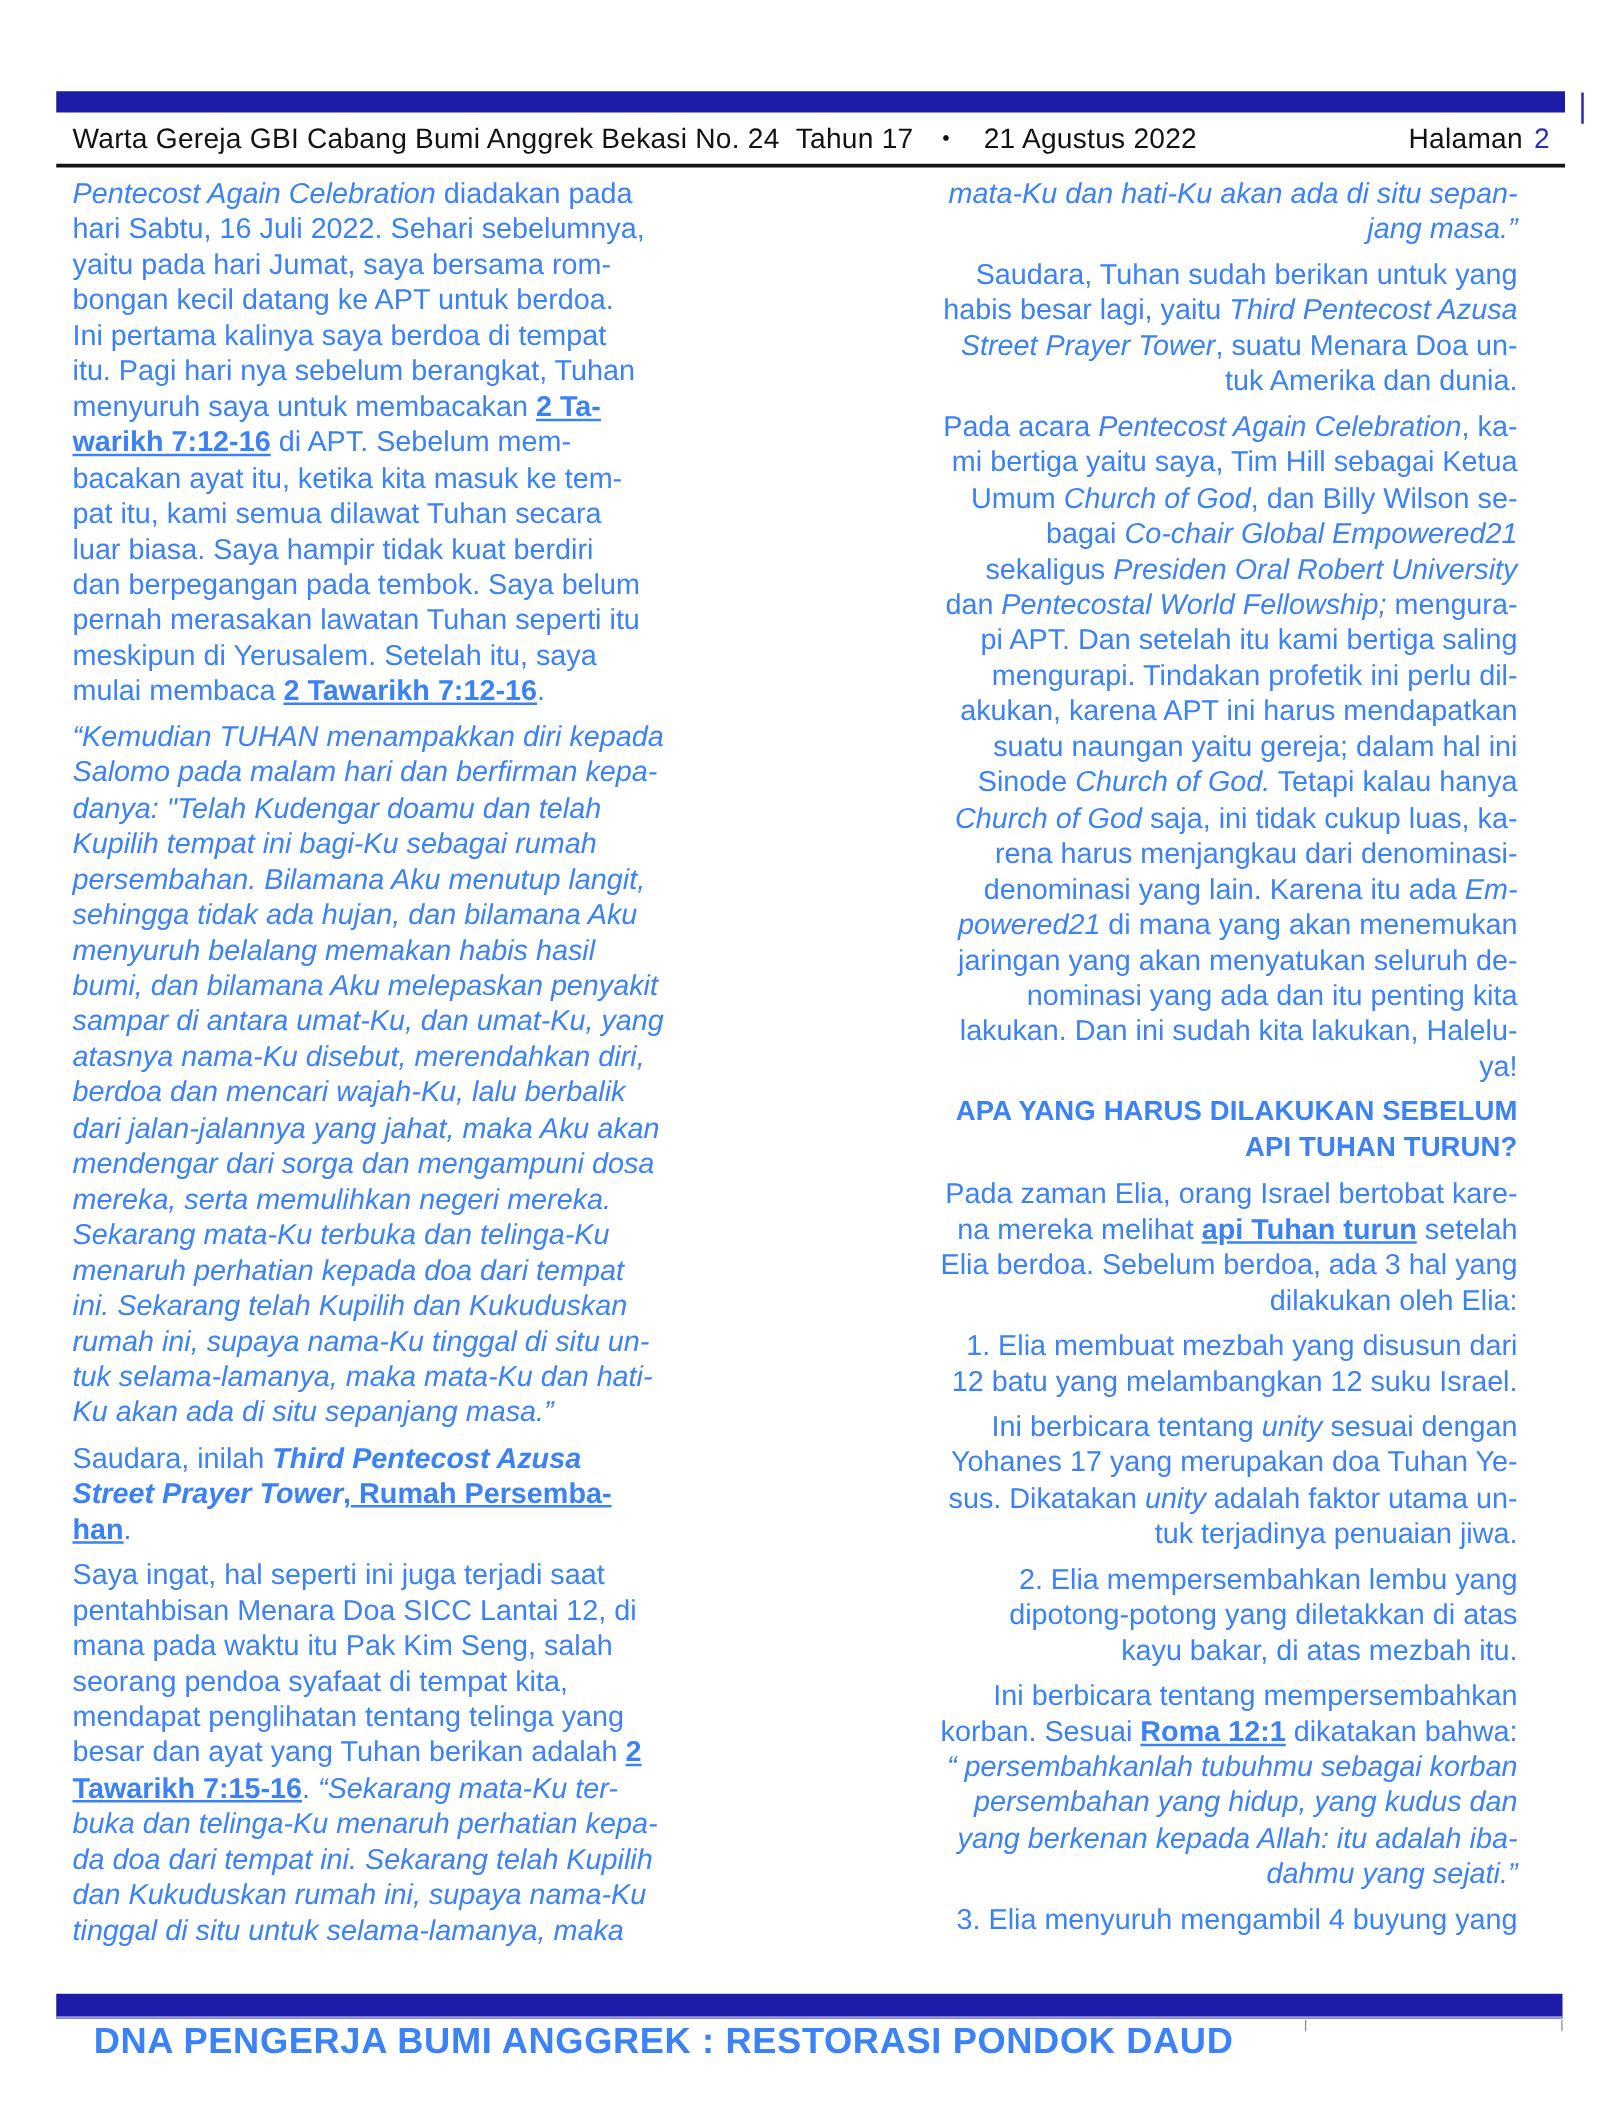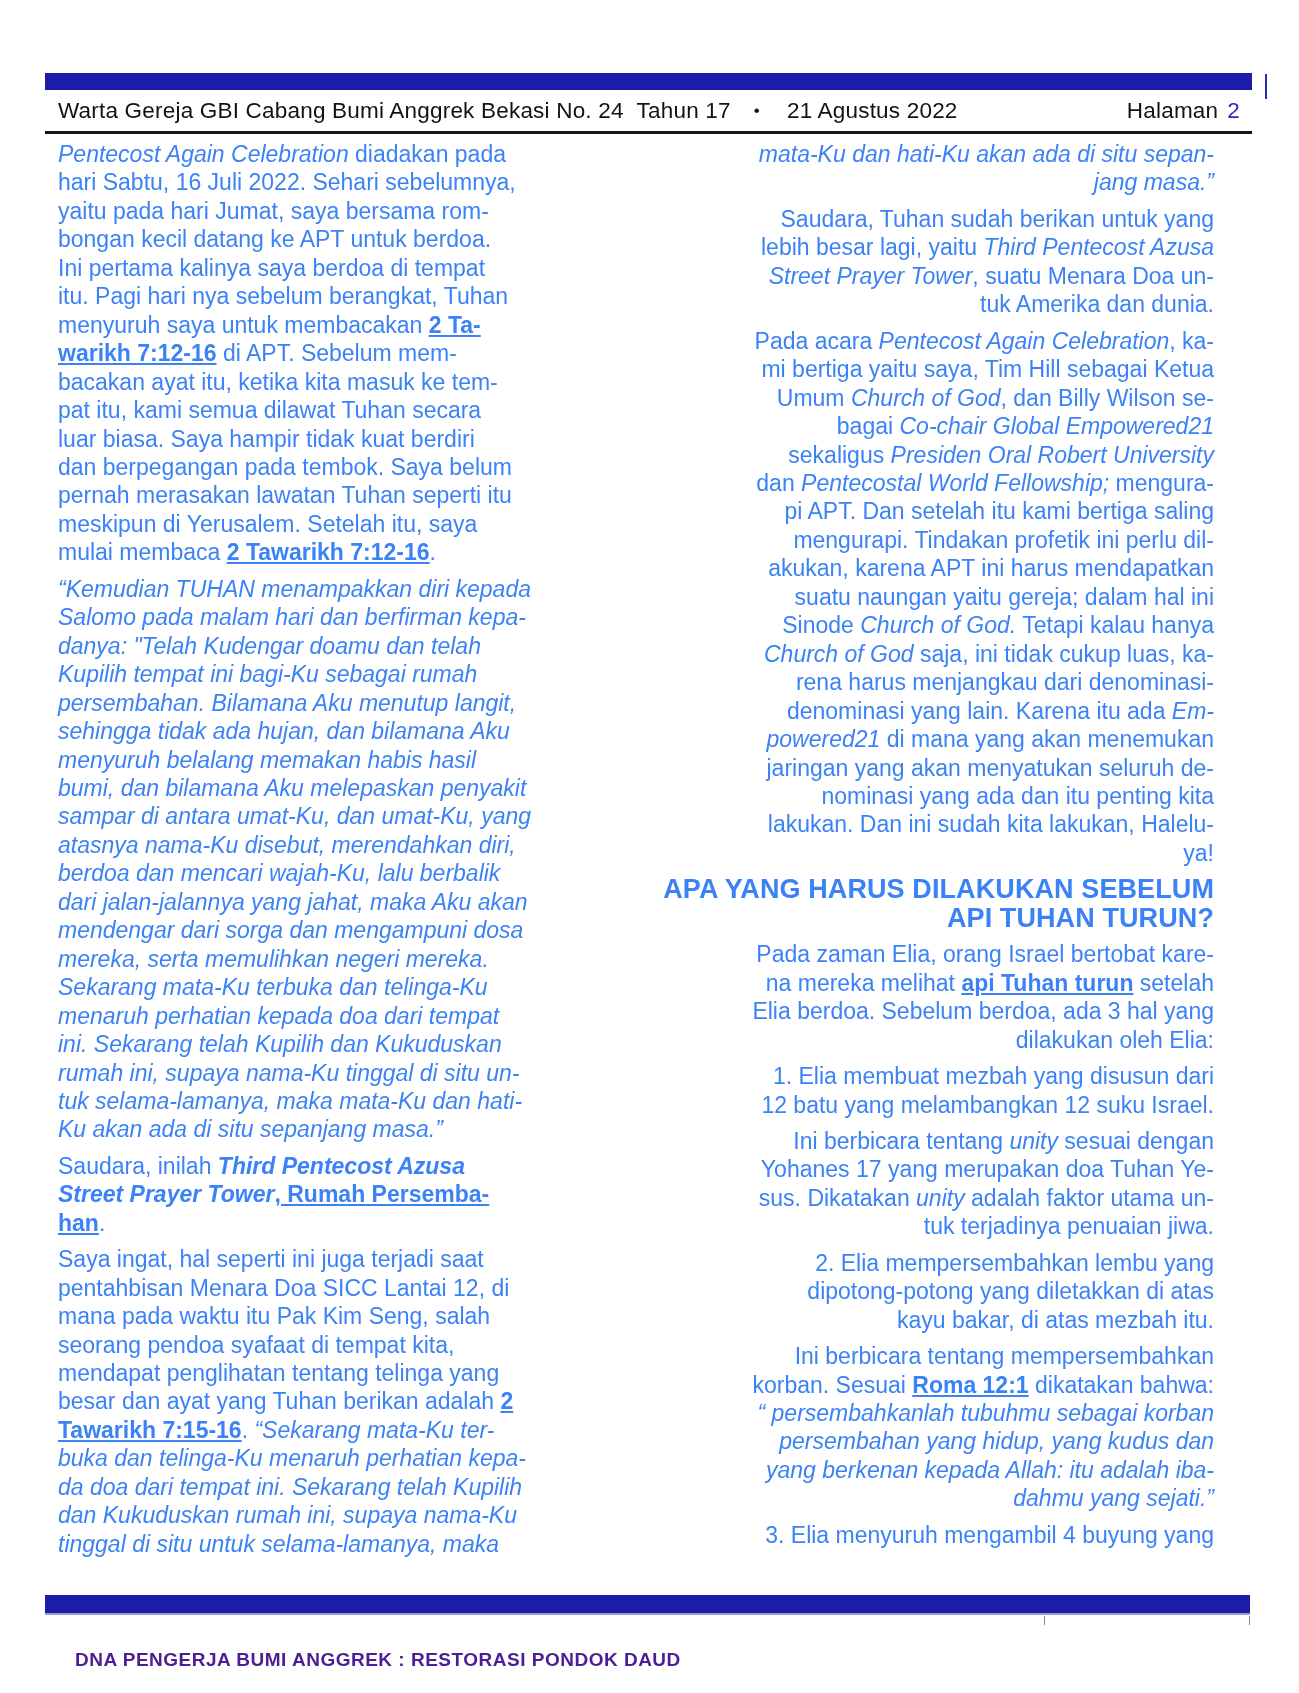--- a/index.html
+++ b/index.html
@@ -30,36 +30,35 @@
     background:#151515;
   }
   .col {
     position:absolute; top:140px; font-size:23px; line-height:28.45px;
     color:#3b82f6;
   }
   #col-left  { left:58px;  width:566px; }
   #col-right { left:657px; width:557px;text-align:right; }
   .line { white-space:nowrap; }
   .line.gap { margin-top:8px; }
-  .line.heading { font-weight:bold; font-size:27px; letter-spacing:0.1px; }
+  .line.heading { font-weight:bold; font-size:22px; letter-spacing:0.1px; }
   .i  { font-style:italic; }
   .b  { font-weight:bold;text-decoration:underline; }
   .bi { font-weight:bold; font-style:italic; }
   .botbar {
     position:absolute; left:45px; top:1595px; width:1205px; height:18px;
     background:#1c1ca8; border-bottom:2px solid #9a9ade;
   }
   .tick { position:absolute; top:1616px; width:1px; height:9px; background:#8a8a8a; }
   #tick1 { left:1044px; }
   #tick2 { left:1249px; }
   .footer-title {
     position:absolute; left:75px; top:1617px;
-    font-size:19px; font-weight:bold; letter-spacing:0.5px; color:#4c1d95;
+    font-size:29px; font-weight:bold; letter-spacing:0.5px; color:#3b82f6;
     white-space:nowrap;
-    margin-top:32px;
   }
 </style>
 </head>
 <body>
 
 <div class="topbar"></div>
 <div class="header-vline"></div>
 
 <div class="header-row">
   <div class="header-left">
@@ -122,21 +121,21 @@
     <div class="line"><span class="b">Tawarikh 7:15-16</span><span>. </span><span class="i">“Sekarang mata-Ku ter-</span></div>
     <div class="line"><span class="i">buka dan telinga-Ku menaruh perhatian kepa-</span></div>
     <div class="line"><span class="i">da doa dari tempat ini. Sekarang telah Kupilih</span></div>
     <div class="line"><span class="i">dan Kukuduskan rumah ini, supaya nama-Ku</span></div>
     <div class="line"><span class="i">tinggal di situ untuk selama-lamanya, maka</span></div>
   </div>
 <div class="col" id="col-right">
     <div class="line"><span class="i">mata-Ku dan hati-Ku akan ada di situ sepan-</span></div>
     <div class="line"><span class="i">jang masa.”</span></div>
     <div class="line gap"><span>Saudara, Tuhan sudah berikan untuk yang</span></div>
-    <div class="line"><span>lebih besar lagi, yaitu </span><span class="i">Third Pentecost Azusa</span></div>
+    <div class="line"><span>habis besar lagi, yaitu </span><span class="i">Third Pentecost Azusa</span></div>
     <div class="line"><span class="i">Street Prayer Tower</span><span>, suatu Menara Doa un-</span></div>
     <div class="line"><span>tuk Amerika dan dunia.</span></div>
     <div class="line gap"><span>Pada acara </span><span class="i">Pentecost Again Celebration</span><span>, ka-</span></div>
     <div class="line"><span>mi bertiga yaitu saya, Tim Hill sebagai Ketua</span></div>
     <div class="line"><span>Umum </span><span class="i">Church of God</span><span>, dan Billy Wilson se-</span></div>
     <div class="line"><span>bagai </span><span class="i">Co-chair Global Empowered21</span></div>
     <div class="line"><span>sekaligus </span><span class="i">Presiden Oral Robert University</span></div>
     <div class="line"><span>dan </span><span class="i">Pentecostal World Fellowship;</span><span> mengura-</span></div>
     <div class="line"><span>pi APT. Dan setelah itu kami bertiga saling</span></div>
     <div class="line"><span>mengurapi. Tindakan profetik ini perlu dil-</span></div>

